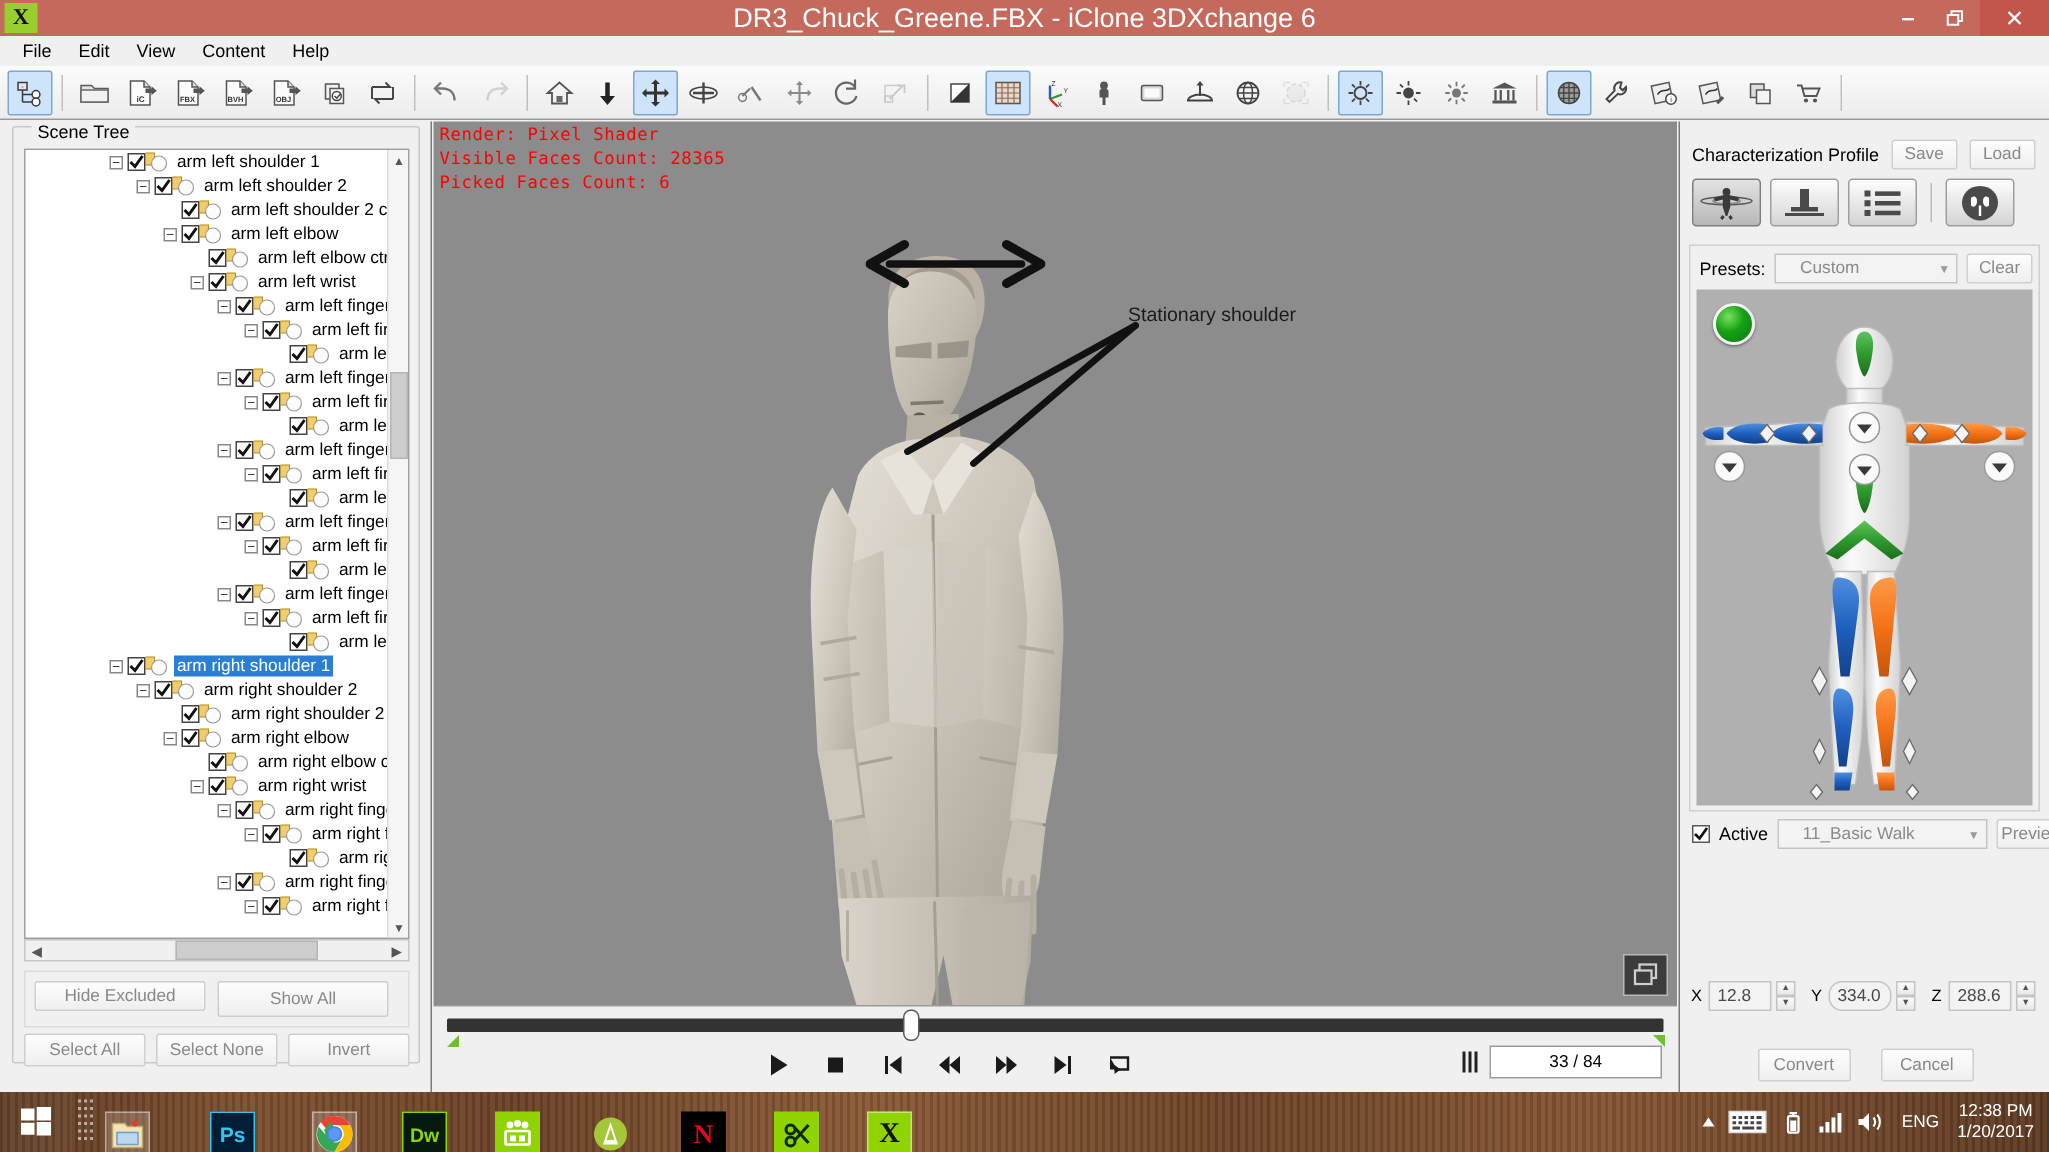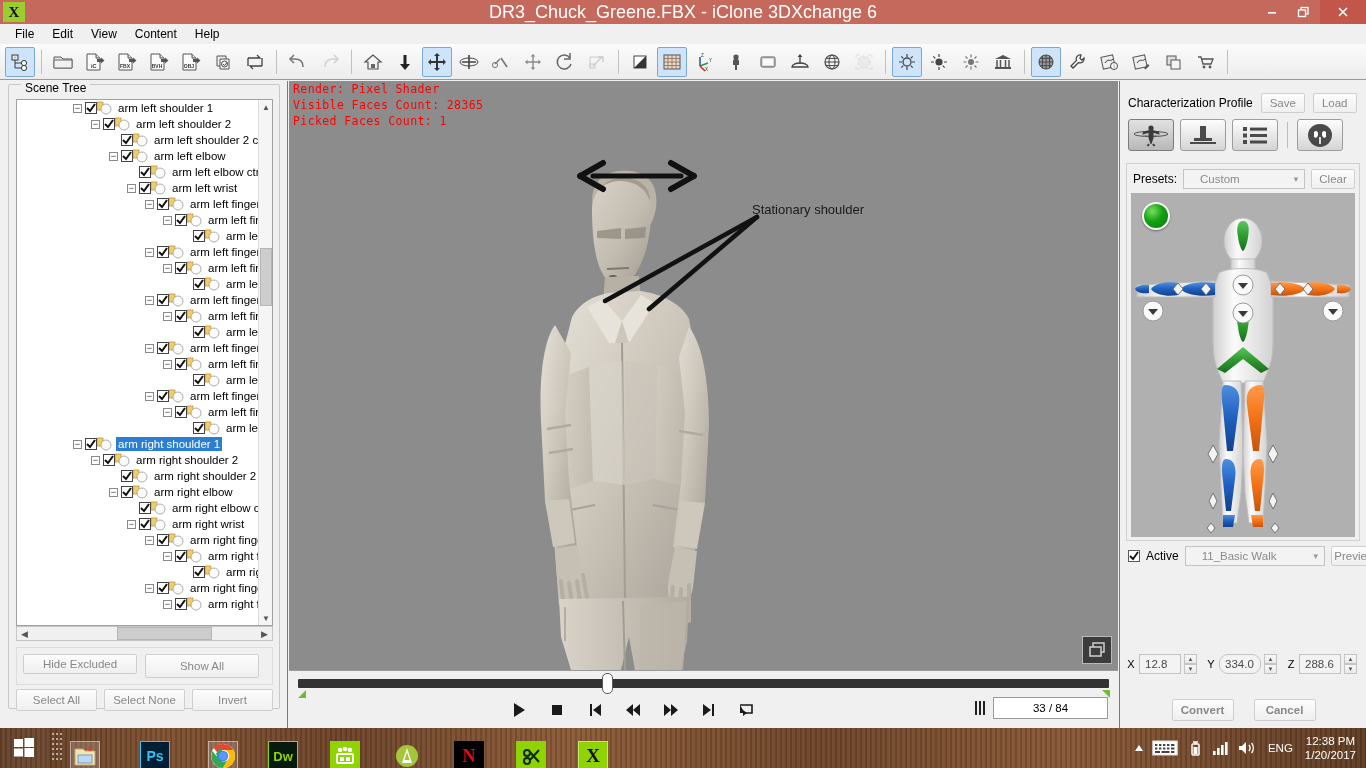--- a/index.html
+++ b/index.html
@@ -231,21 +231,21 @@
   .spin { width:13px; height:20px; display:flex; flex-direction:column; }
   .spin div {
     flex:1; background:linear-gradient(#fafafa,#e8e8e8); border:1px solid #c4c4c4;
     display:flex; align-items:center; justify-content:center; font-size:6px; color:#555;
   }
   #btn-loadt { position:absolute; right:8px; top:22px; width:80px; height:23px; }
   #btn-savet { position:absolute; right:8px; top:50px; width:80px; height:23px; }
   #rotate-label { position:absolute; left:8px; top:76px; font-size:11.5px; }
   #rot-row { position:absolute; left:6px; top:573px; width:234px; display:flex; align-items:center; gap:3px; }
   .axis-lab { font-size:11px; width:10px; text-align:center; }
-  #bottom-btns { position:absolute; left:0; top:618px; width:247px; display:flex; justify-content:center; gap:20px;font-weight:bold; }
+  #bottom-btns { position:absolute; left:0; top:618px; width:247px; display:flex; justify-content:center; gap:20px; }
   #bottom-btns .btn { width:62px; height:22px; }
 
   
   #taskbar {
     position:absolute; left:0; top:728px; width:1366px; height:40px;
     background:#7a4a28; overflow:hidden;
   }
   #tb-wood {
     position:absolute; inset:0;
     background:
@@ -1044,21 +1044,21 @@
       <div class="btn">Select All</div>
       <div class="btn">Select None</div>
       <div class="btn">Invert</div>
     </div>
   </div>
 </div>
 
 <div id="viewport">
   <div id="render-info"><span>Render: Pixel Shader</span>
 <span>Visible Faces Count: 28365</span>
-<span>Picked Faces Count: 1</span></div>
+<span>Picked Faces Count: 6</span></div>
 
   <svg id="model-svg" width="829" height="589" viewBox="0 0 829 589">
     <defs>
       <linearGradient id="skin" x1="0" y1="0" x2="1" y2="1">
         <stop offset="0%" stop-color="#d8d2c8"></stop>
           <stop offset="55%" stop-color="#c2bbb0"></stop>
           <stop offset="100%" stop-color="#a39c92"></stop>
       </linearGradient>
       <linearGradient id="jacket" x1="0" y1="0" x2="1" y2="1">
         <stop offset="0%" stop-color="#e6e1d7"></stop>

